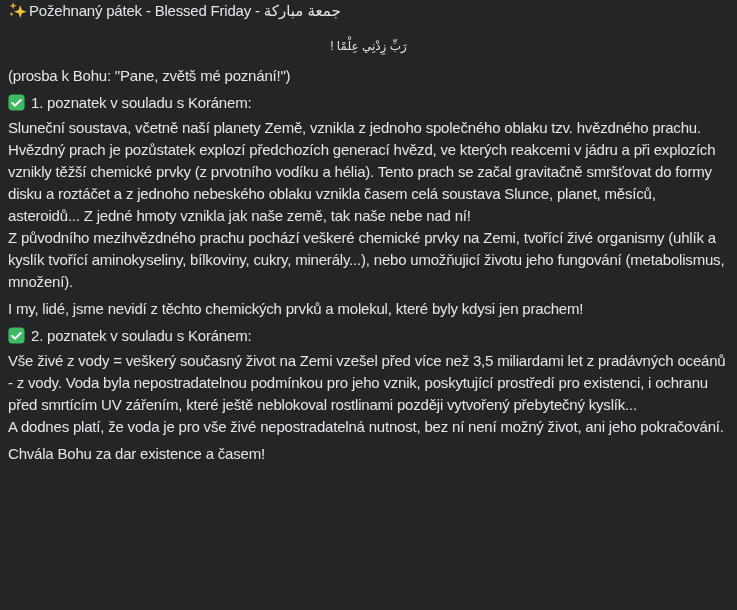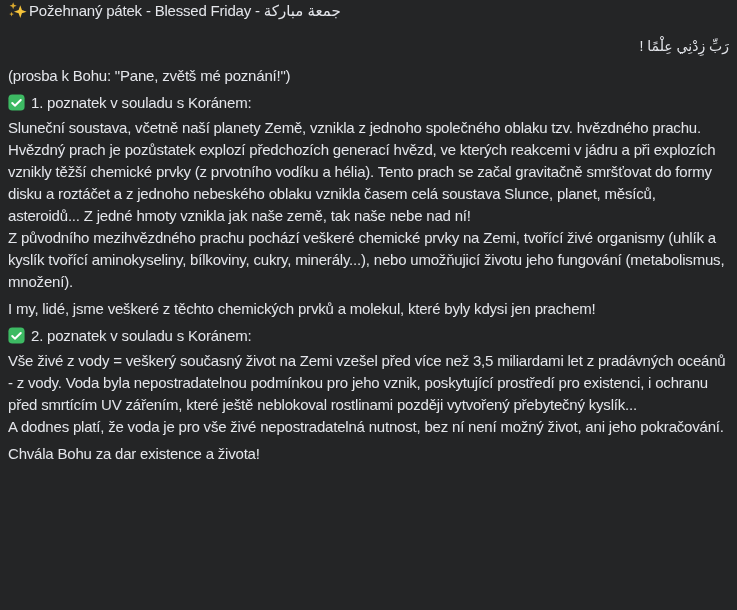--- a/index.html
+++ b/index.html
@@ -20,22 +20,22 @@
     font-family: "Liberation Sans", "DejaVu Sans", sans-serif;
     font-size: 15px;
     line-height: 22px;
     letter-spacing: -0.2px;
   }
   .post { padding: 0 8px 0 8px; width: 100%; height: 100%; }
   .para { margin: 0 0 5px 0; }
   .ptext { white-space: pre-wrap; }
   .para.arabic {
     direction: rtl;
-    text-align: right;
-    font-size: 14px;
+    text-align: center;
+    font-size: 12px;
     line-height: 27px;
     letter-spacing: 0;
     margin: 7px 0 5px 0;
   }
   .icon { display: inline-block; }
   .icon.sparkles { vertical-align: -4px; margin-right: 2px; }
   .icon.check { vertical-align: -3px; margin-right: 6px; }
 </style>
 </head>
 <body>
@@ -53,24 +53,24 @@
   <p class="para"><span class="ptext">(prosba k Bohu: "Pane, zvětš mé poznání!")</span></p>
 
 
   <p class="para"><span class="icon check"><svg width="17" height="17" viewBox="0 0 20 20" aria-hidden="true">
           <rect x="0.5" y="0.5" width="19" height="19" rx="4.5" style="fill:var(--check-green)"></rect>
           <path d="M5 10.6l3.1 3.1L15 7.1" fill="none" stroke="#ffffff" stroke-width="2.4" stroke-linecap="round" stroke-linejoin="round"></path>
         </svg></span><span class="ptext">1. poznatek v souladu s Koránem:
 Sluneční soustava, včetně naší planety Země, vznikla z jednoho společného oblaku tzv. hvězdného prachu. Hvězdný prach je pozůstatek explozí předchozích generací hvězd, ve kterých reakcemi v jádru a při explozích vznikly těžší chemické prvky (z prvotního vodíku a hélia). Tento prach se začal gravitačně smršťovat do formy disku a roztáčet a z jednoho nebeského oblaku vznikla časem celá soustava Slunce, planet, měsíců, asteroidů... Z jedné hmoty vznikla jak naše země, tak naše nebe nad ní!
 Z původního mezihvězdného prachu pochází veškeré chemické prvky na Zemi, tvořící živé organismy (uhlík a kyslík tvořící aminokyseliny, bílkoviny, cukry, minerály...), nebo umožňujicí životu jeho fungování (metabolismus, množení).</span></p>
 
-  <p class="para"><span class="ptext">I my, lidé, jsme veškeré z těchto chemických prvků a molekul, které byly kdysi jen prachem!</span></p>
+  <p class="para"><span class="ptext">I my, lidé, jsme nevidí z těchto chemických prvků a molekul, které byly kdysi jen prachem!</span></p>
 
   <p class="para"><span class="icon check"><svg width="17" height="17" viewBox="0 0 20 20" aria-hidden="true">
           <rect x="0.5" y="0.5" width="19" height="19" rx="4.5" style="fill:var(--check-green)"></rect>
           <path d="M5 10.6l3.1 3.1L15 7.1" fill="none" stroke="#ffffff" stroke-width="2.4" stroke-linecap="round" stroke-linejoin="round"></path>
         </svg></span><span class="ptext">2. poznatek v souladu s Koránem:
 Vše živé z vody = veškerý současný život na Zemi vzešel před více než 3,5 miliardami let z pradávných oceánů - z vody. Voda byla nepostradatelnou podmínkou pro jeho vznik, poskytující prostředí pro existenci, i ochranu před smrtícím UV zářením, které ještě neblokoval rostlinami později vytvořený přebytečný kyslík...
 A dodnes platí, že voda je pro vše živé nepostradatelná nutnost, bez ní není možný život, ani jeho pokračování.</span></p>
 
-  <p class="para"><span class="ptext">Chvála Bohu za dar existence a života!</span></p>
+  <p class="para"><span class="ptext">Chvála Bohu za dar existence a časem!</span></p>
 
 </article>
 
 </body></html>

